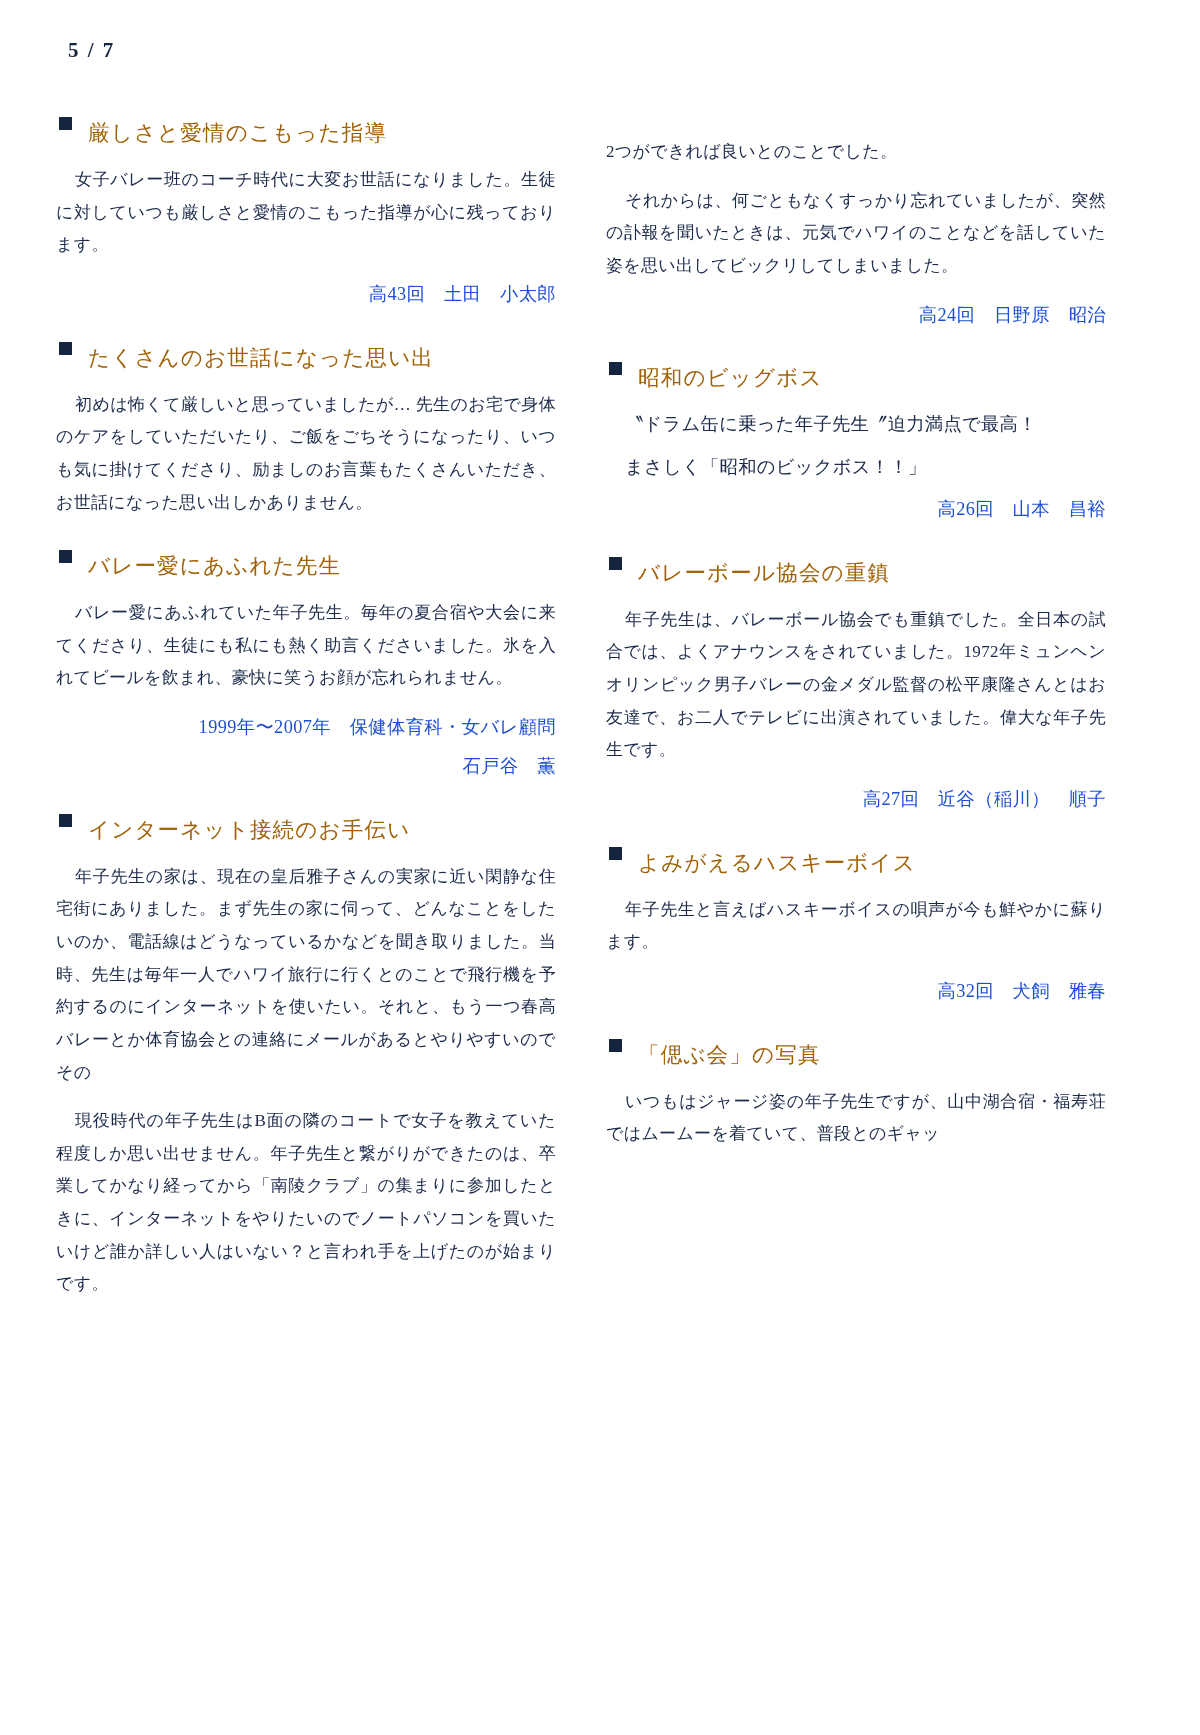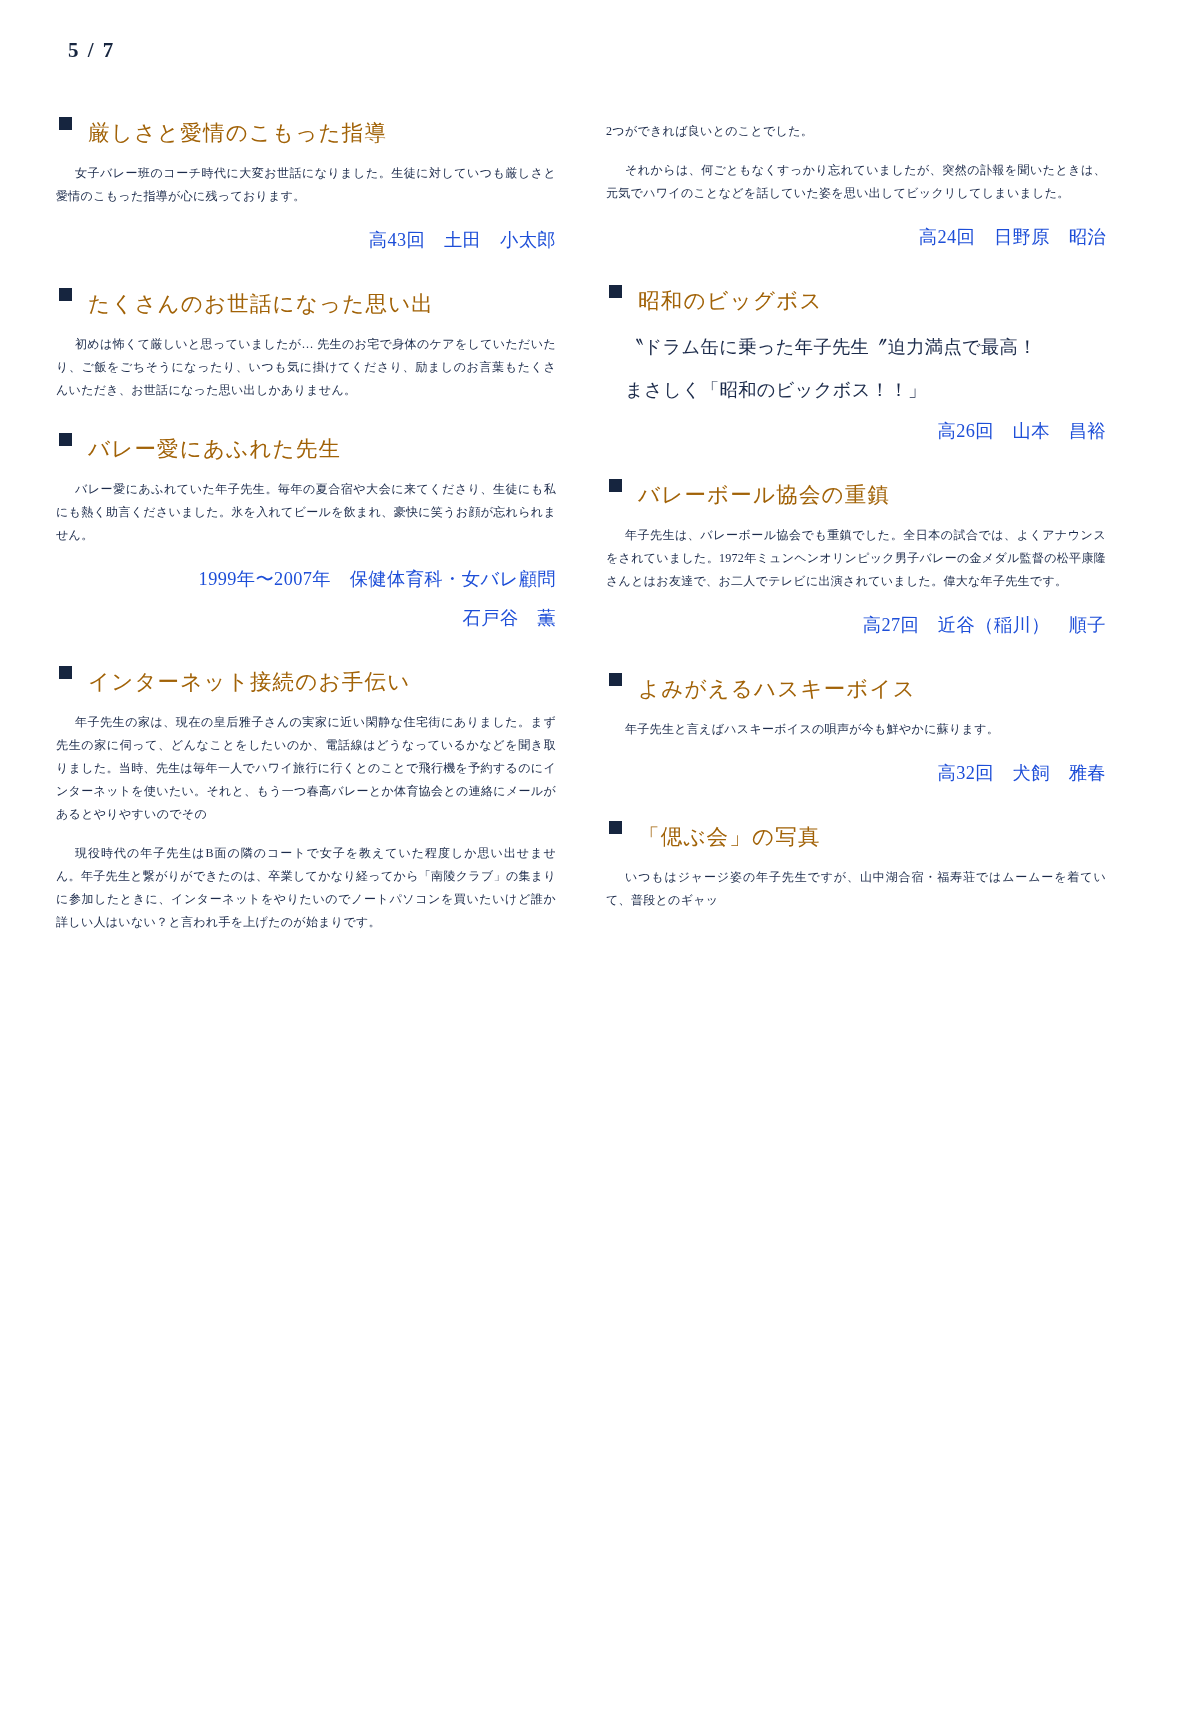--- a/index.html
+++ b/index.html
@@ -64,22 +64,22 @@
     background: #16253f;
     flex: 0 0 auto;
     position: relative;
     top: -3px;
     margin-left: 3px;
   }
   .section {
     margin-bottom: 34px;
   }
   p.body {
-    margin: 0 0 16px 0;
-    font-size: 12px;
+    margin: 16px 0 16px 0;
+    font-size: 17px;
     line-height: 1.92;
     text-align: justify;
     text-justify: inter-ideograph;
     letter-spacing: 0.3px;
     color: #1b2a4a;
   }
   p.body.indent {
     text-indent: 19px;
   }
   p.quote {

